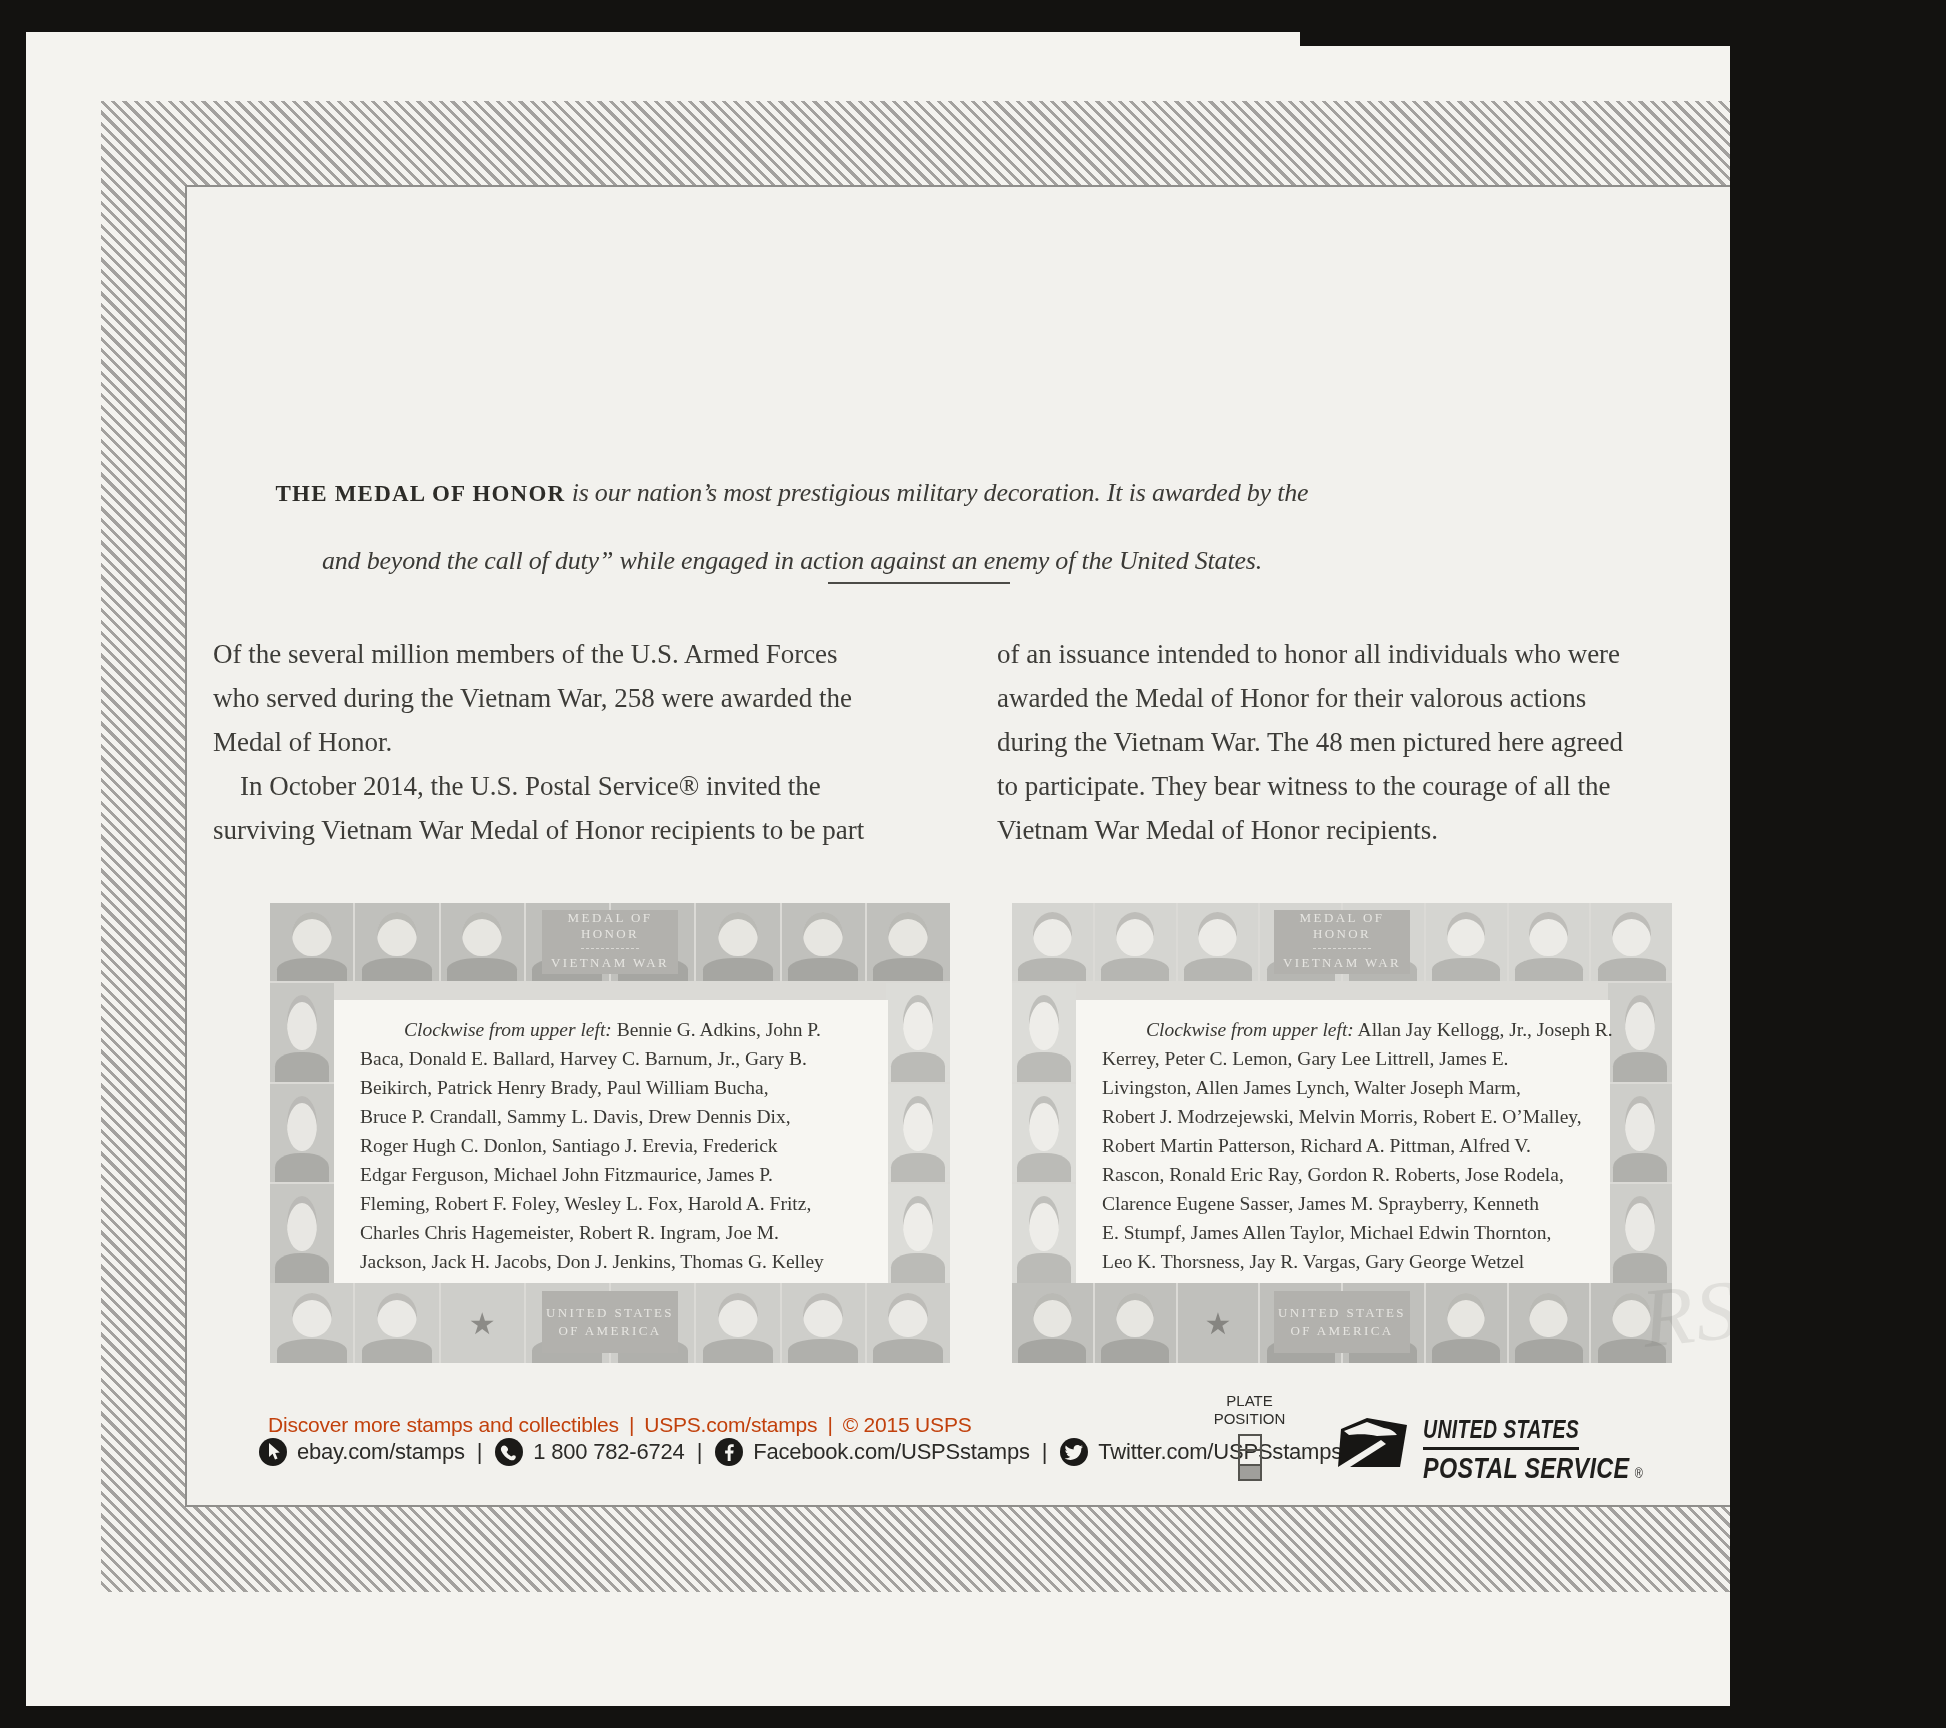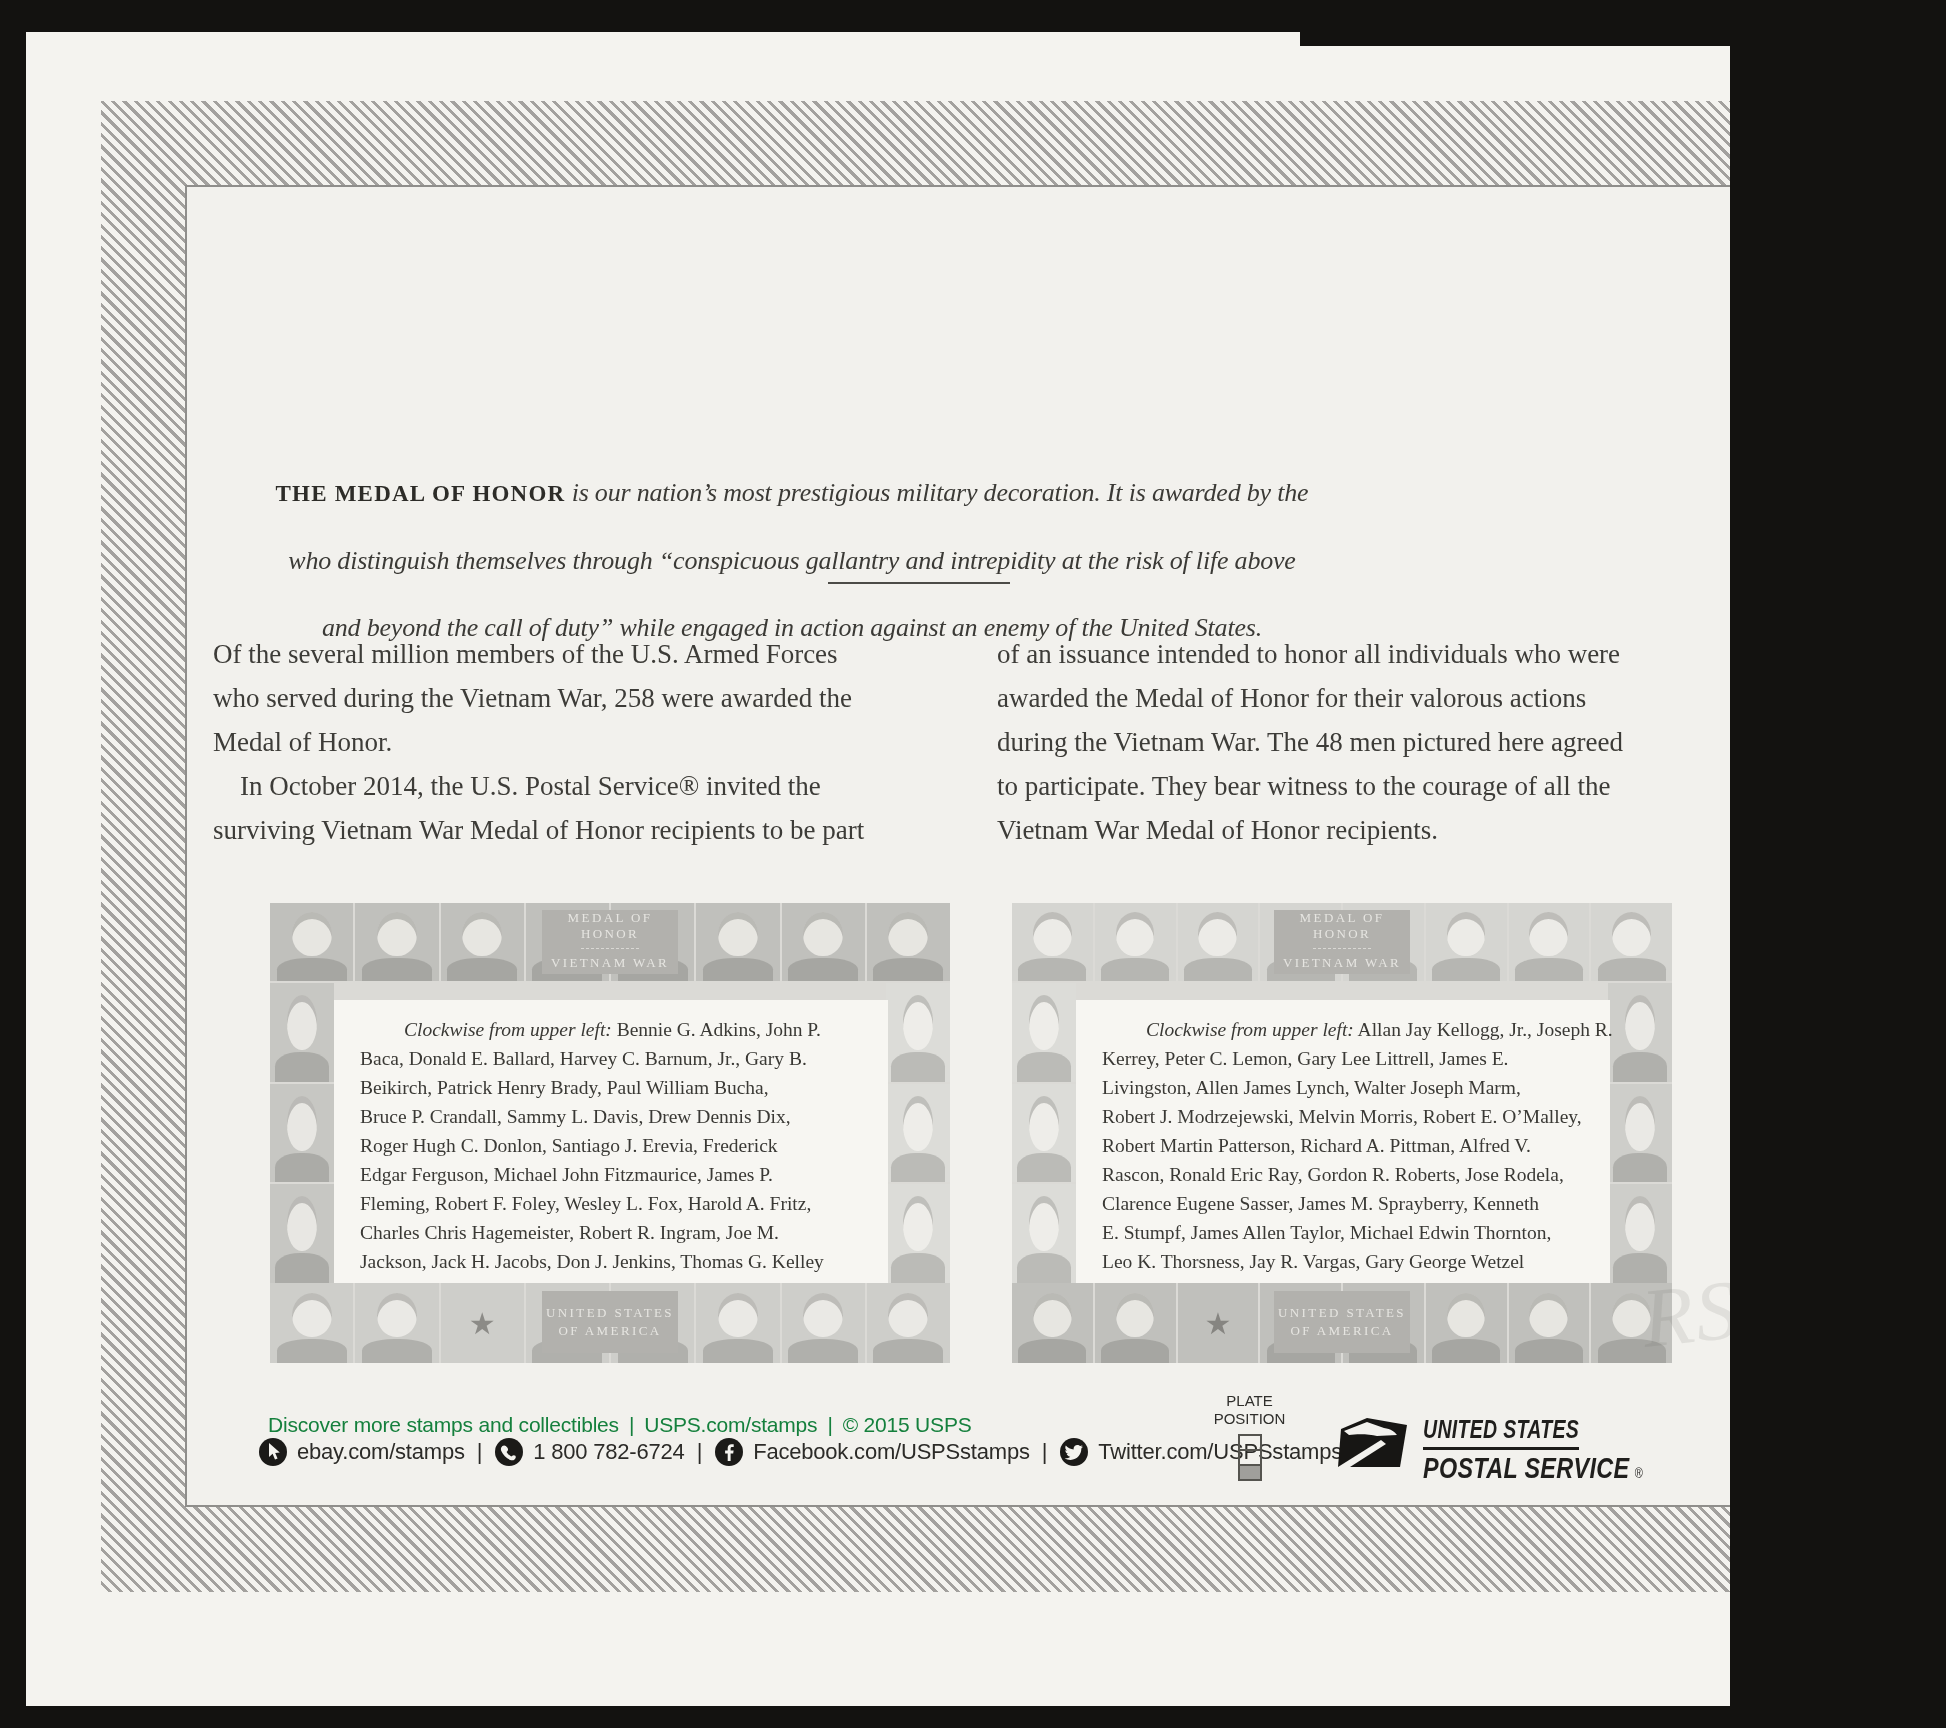--- a/index.html
+++ b/index.html
@@ -50,21 +50,21 @@
       background:#f7f6f2;z-index:3;padding:15px 8px 0 26px;white-space:pre;
       font-size:19.5px;line-height:29px;color:#3a3935;}
   .namebox em{font-style:italic;margin-left:44px;}
 
   
   .wm{position:absolute;left:1455px;top:1078px;font-style:italic;font-size:84px;letter-spacing:2px;
       color:rgba(100,97,88,.12);transform:rotate(-6deg);}
 
   
   .f1{position:absolute;left:81px;top:1226px;font-family:"Liberation Sans",sans-serif;font-size:21px;
-      color:#15803d;letter-spacing:-0.2px;}
+      color:#c2410c;letter-spacing:-0.2px;}
   .f1 .sep{margin:0 10px;}
   .f2{position:absolute;left:71px;top:1250px;display:flex;align-items:center;
       font-family:"Liberation Sans",sans-serif;font-size:22px;color:#2c2b28;letter-spacing:-0.2px;}
   .f2 .sep{margin:0 12px;}
   .ic{width:30px;height:30px;display:inline-block;margin-right:9px;flex:none;}
   .ic svg{display:block;}
 
   .plate{position:absolute;left:1000px;top:1205px;width:125px;}
   .plate-label{font-family:"Liberation Sans",sans-serif;font-size:15px;line-height:18px;white-space:pre;
       text-align:center;color:#2f2e2b;}
@@ -85,21 +85,20 @@
 <body>
 
 <div class="scan">
   <div class="page">
     <div class="hatch"></div>
 
     <div class="content">
 
       <div class="heading">
         <div class="hline"><span class="lead">THE MEDAL OF HONOR</span><span> is our nation’s most prestigious military decoration. It is awarded by the</span></div>
-        <div class="hline">who distinguish themselves through “conspicuous gallantry and intrepidity at the risk of life above</div>
         <div class="hline">and beyond the call of duty” while engaged in action against an enemy of the United States.</div>
       </div>
 
       <div class="divider"></div>
 
       <div class="col col-left">Of the several million members of the U.S. Armed Forces
 who served during the Vietnam War, 258 were awarded the
 Medal of Honor.
  In October 2014, the U.S. Postal Service® invited the
 surviving Vietnam War Medal of Honor recipients to be part</div>

